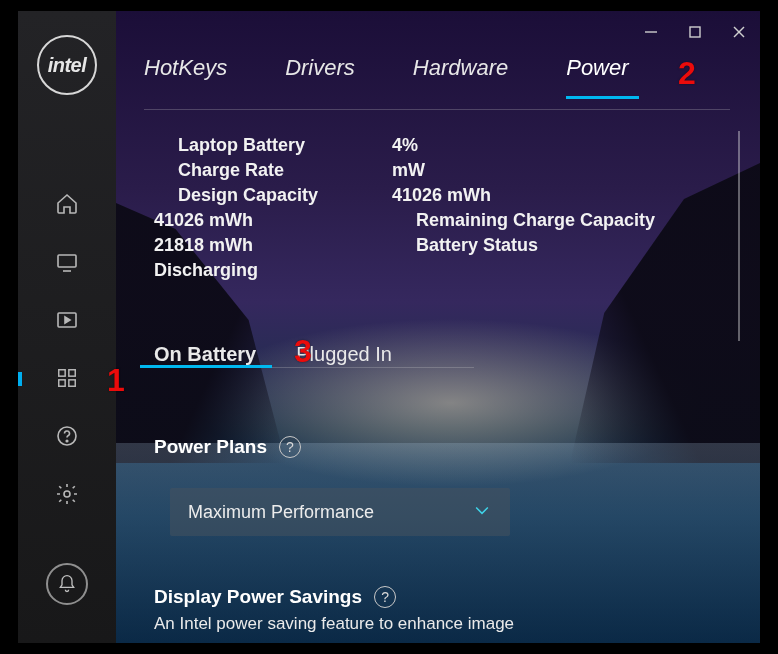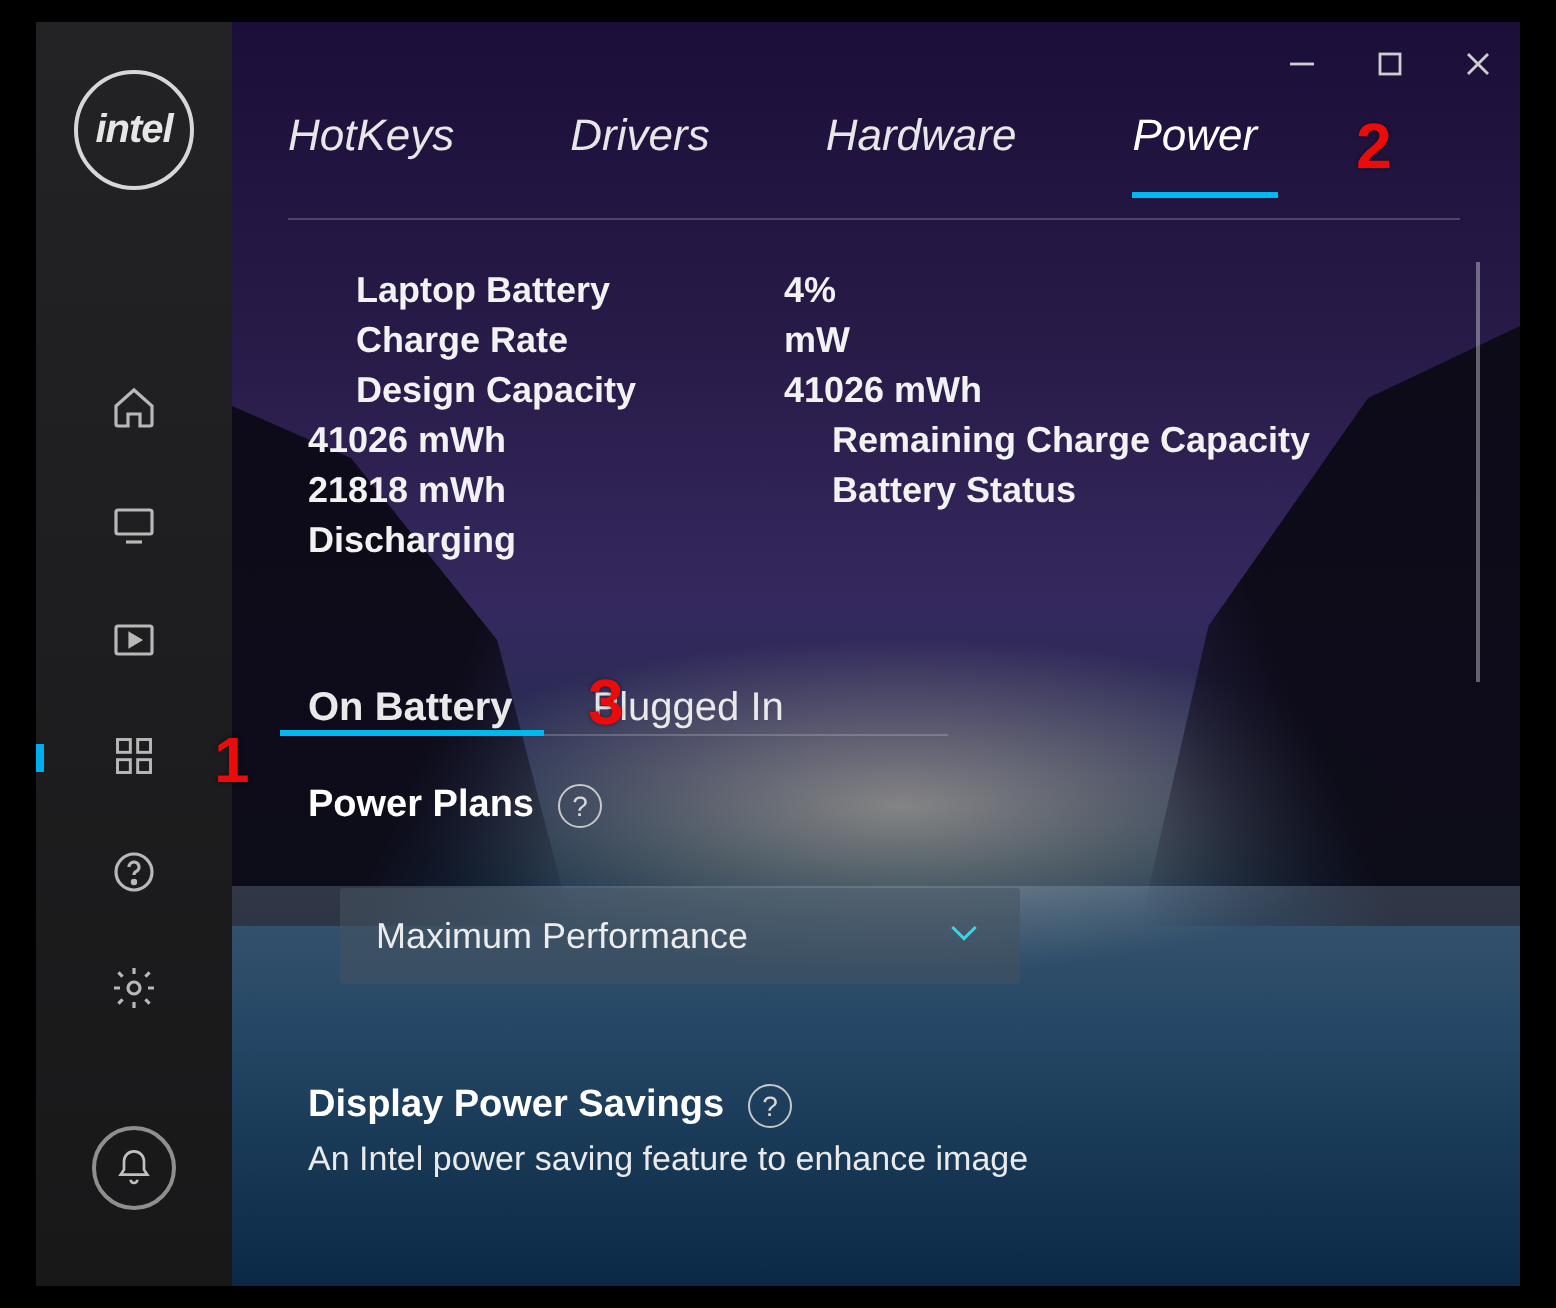--- a/index.html
+++ b/index.html
@@ -80,21 +80,21 @@
 .content { position:relative; margin:38px 30px 0 38px; color:#fff; }
 .stats { display:grid; grid-template-columns: 238px auto; row-gap:4px; font-size:18px; font-weight:700; }
 .stats .label { color:#f2f2f2;margin-left:24px; }
 .stats .val { color:#f2f2f2; }
 .scrolltrack { position:absolute; right:20px; top:120px; width:2px; height:210px; background:rgba(230,230,230,0.4); }
 .subtabs { margin-top:62px; display:flex; gap:40px; font-size:20px; color:#e9e9e9; }
 .subtab { cursor:pointer; position:relative; padding-bottom:2px; }
 .subtab.active { font-weight:600; }
 .subrule { margin-top:-1px; height:1px; width:320px; background:rgba(210,210,210,0.25); }
 .subtab.active::after { content:""; position:absolute; left:-14px; right:-16px; bottom:0; height:3px; background:#00b8f0; }
-.section-title { margin-top:24px; display:flex; align-items:center; gap:12px; font-size:19px; font-weight:700; }
+.section-title { margin-top:68px; display:flex; align-items:center; gap:12px; font-size:19px; font-weight:700; }
 .help {
   width:22px; height:22px; border:1.5px solid #c8c8c8; border-radius:50%;
   display:flex; align-items:center; justify-content:center; font-size:14px; font-weight:400; color:#d8d8d8; cursor:pointer;
 }
 .section-desc { margin-top:6px; font-size:17px; color:#eaeaea; font-weight:400; }
 .dropdown {
   margin:30px 0 0 16px; width:340px; height:48px;
   background:rgba(70,82,95,0.55);
   display:flex; align-items:center; justify-content:space-between;
   padding:0 18px; color:#ececec; font-size:18px; cursor:pointer;

